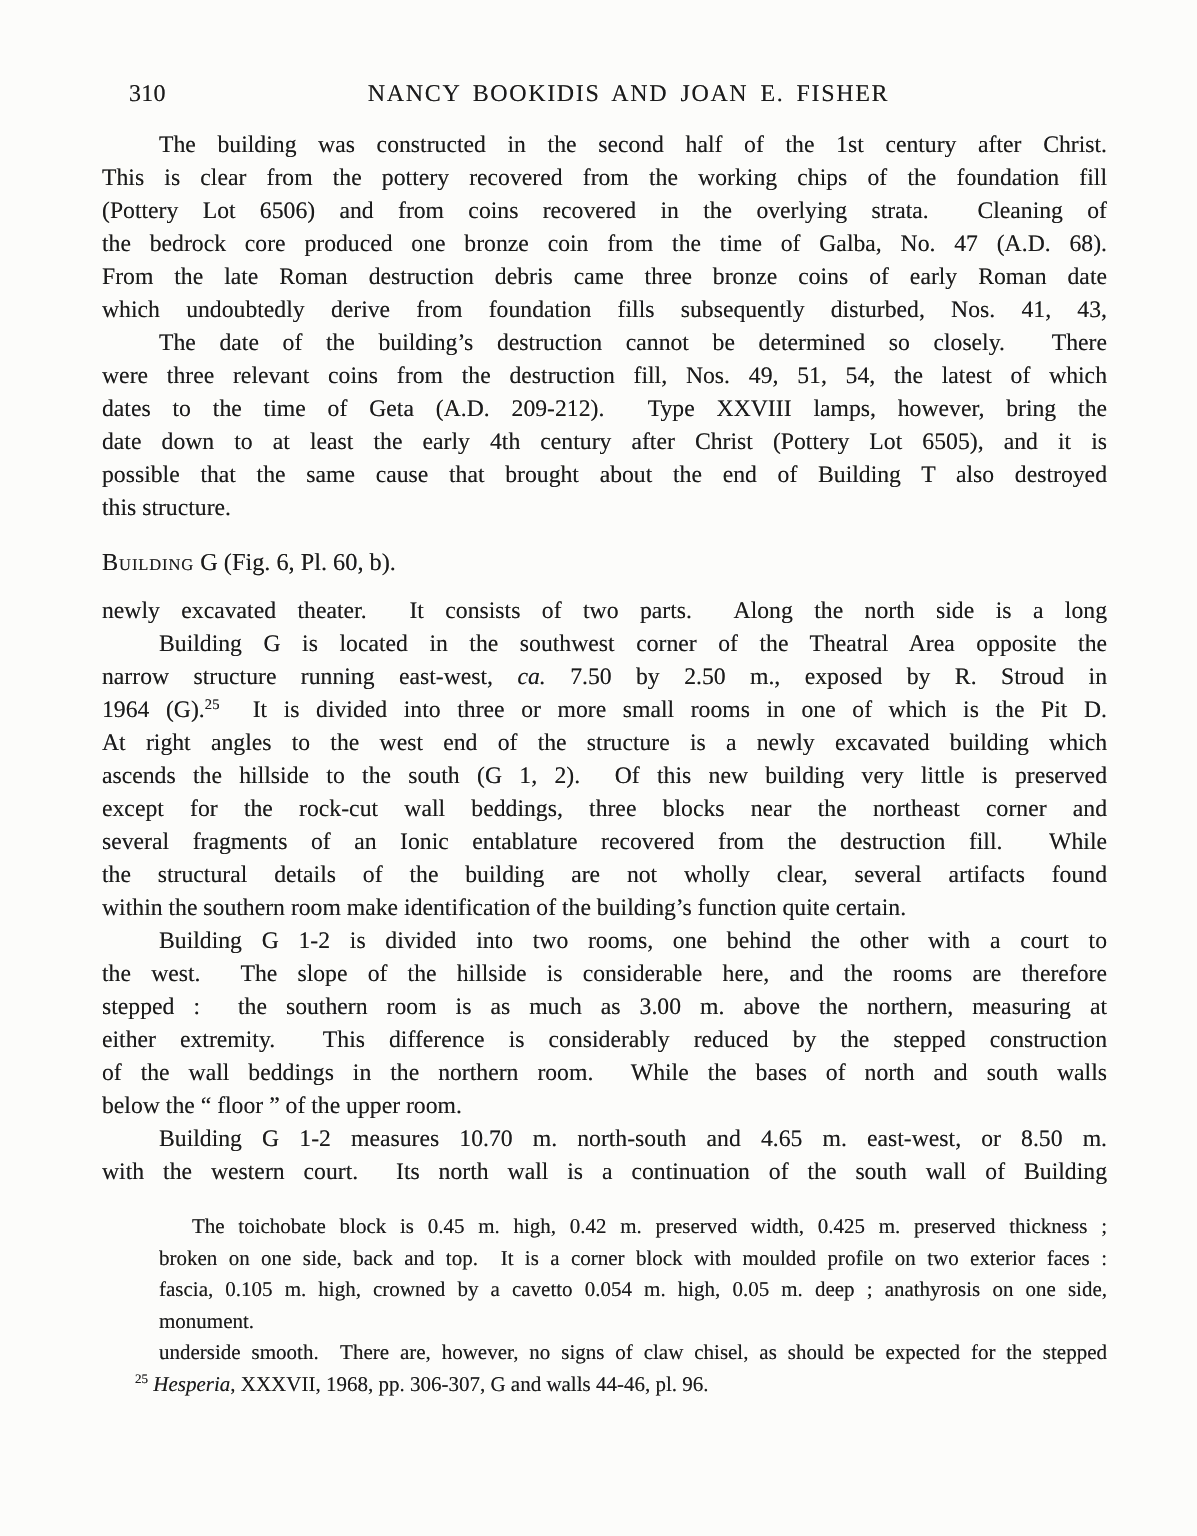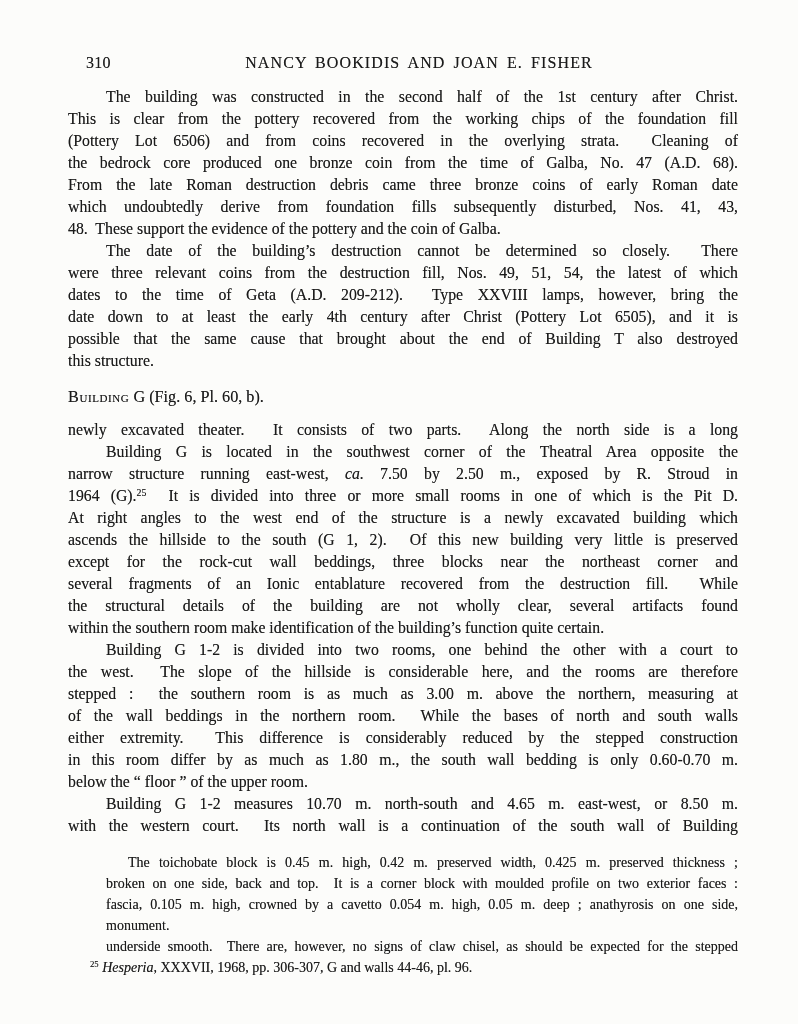--- a/index.html
+++ b/index.html
@@ -88,21 +88,20 @@
 
   <main class="text-block">
 
     <div class="para">
         <div class="line indent"><span>The building was constructed in the second half of the 1st century after Christ.</span></div>
         <div class="line"><span>This is clear from the pottery recovered from the working chips of the foundation fill</span></div>
         <div class="line"><span>(Pottery Lot 6506) and from coins recovered in the overlying strata.&nbsp; Cleaning of</span></div>
         <div class="line"><span>the bedrock core produced one bronze coin from the time of Galba, No. 47 (A.D. 68).</span></div>
         <div class="line"><span>From the late Roman destruction debris came three bronze coins of early Roman date</span></div>
         <div class="line"><span>which undoubtedly derive from foundation fills subsequently disturbed, Nos. 41, 43,</span></div>
-        <div class="line last"><span>48.&nbsp; These support the evidence of the pottery and the coin of Galba.</span></div>
       </div>
 
     <div class="para">
         <div class="line indent"><span>The date of the building’s destruction cannot be determined so closely.&nbsp; There</span></div>
         <div class="line"><span>were three relevant coins from the destruction fill, Nos. 49, 51, 54, the latest of which</span></div>
         <div class="line"><span>dates to the time of Geta (A.D. 209-212).&nbsp; Type XXVIII lamps, however, bring the</span></div>
         <div class="line"><span>date down to at least the early 4th century after Christ (Pottery Lot 6505), and it is</span></div>
         <div class="line"><span>possible that the same cause that brought about the end of Building T also destroyed</span></div>
         <div class="line last"><span>this structure.</span></div>
       </div>
@@ -119,23 +118,22 @@
         <div class="line"><span>except for the rock-cut wall beddings, three blocks near the northeast corner and</span></div>
         <div class="line"><span>several fragments of an Ionic entablature recovered from the destruction fill.&nbsp; While</span></div>
         <div class="line"><span>the structural details of the building are not wholly clear, several artifacts found</span></div>
         <div class="line last"><span>within the southern room make identification of the building’s function quite certain.</span></div>
       </div>
 
     <div class="para">
         <div class="line indent"><span>Building G 1-2 is divided into two rooms, one behind the other with a court to</span></div>
         <div class="line"><span>the west.&nbsp; The slope of the hillside is considerable here, and the rooms are therefore</span></div>
         <div class="line"><span>stepped&nbsp;:&nbsp; the southern room is as much as 3.00 m. above the northern, measuring at</span></div>
+        <div class="line"><span>either extremity.&nbsp; This difference is considerably reduced by the stepped construction</span></div>
         <div class="line"><span>of the wall beddings in the northern room.&nbsp; While the bases of north and south walls</span></div>
-        <div class="line"><span>either extremity.&nbsp; This difference is considerably reduced by the stepped construction</span></div>
-        <div class="line"><span>in this room differ by as much as 1.80 m., the south wall bedding is only 0.60-0.70 m.</span></div>
         <div class="line last"><span>below the “ floor ” of the upper room.</span></div>
       </div>
 
     <div class="para">
         <div class="line indent"><span>Building G 1-2 measures 10.70 m. north-south and 4.65 m. east-west, or 8.50 m.</span></div>
         <div class="line"><span>with the western court.&nbsp; Its north wall is a continuation of the south wall of Building</span></div>
       </div>
 
     <section class="footnotes">
       <div class="para fn">

